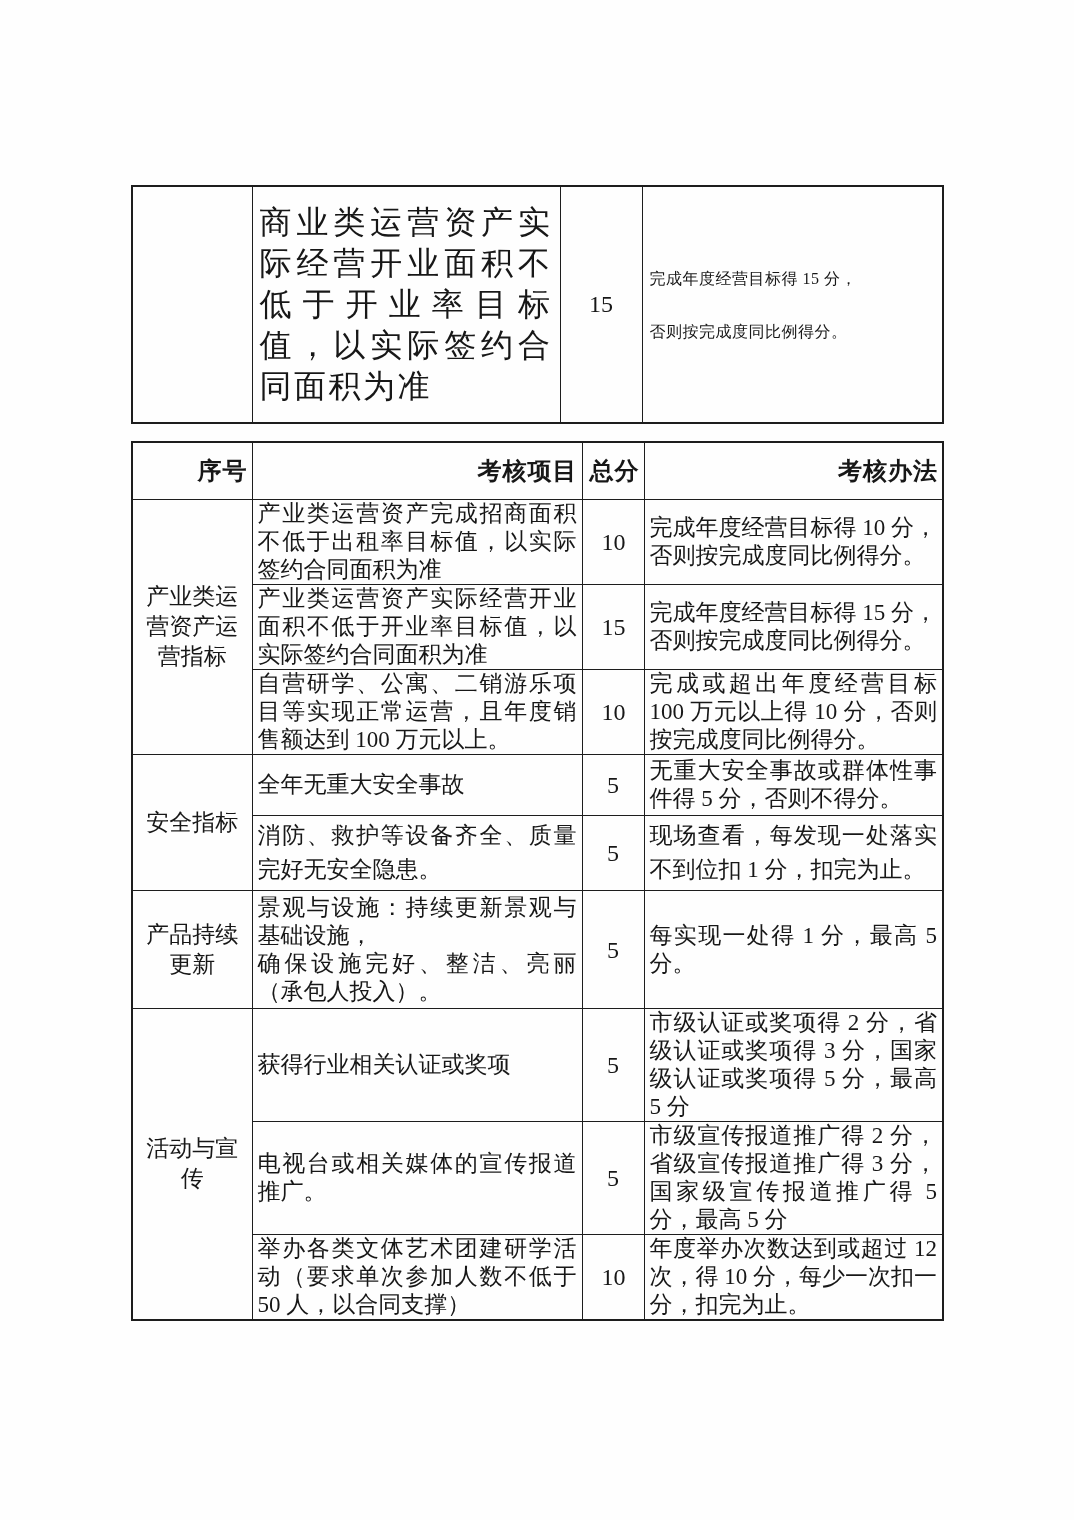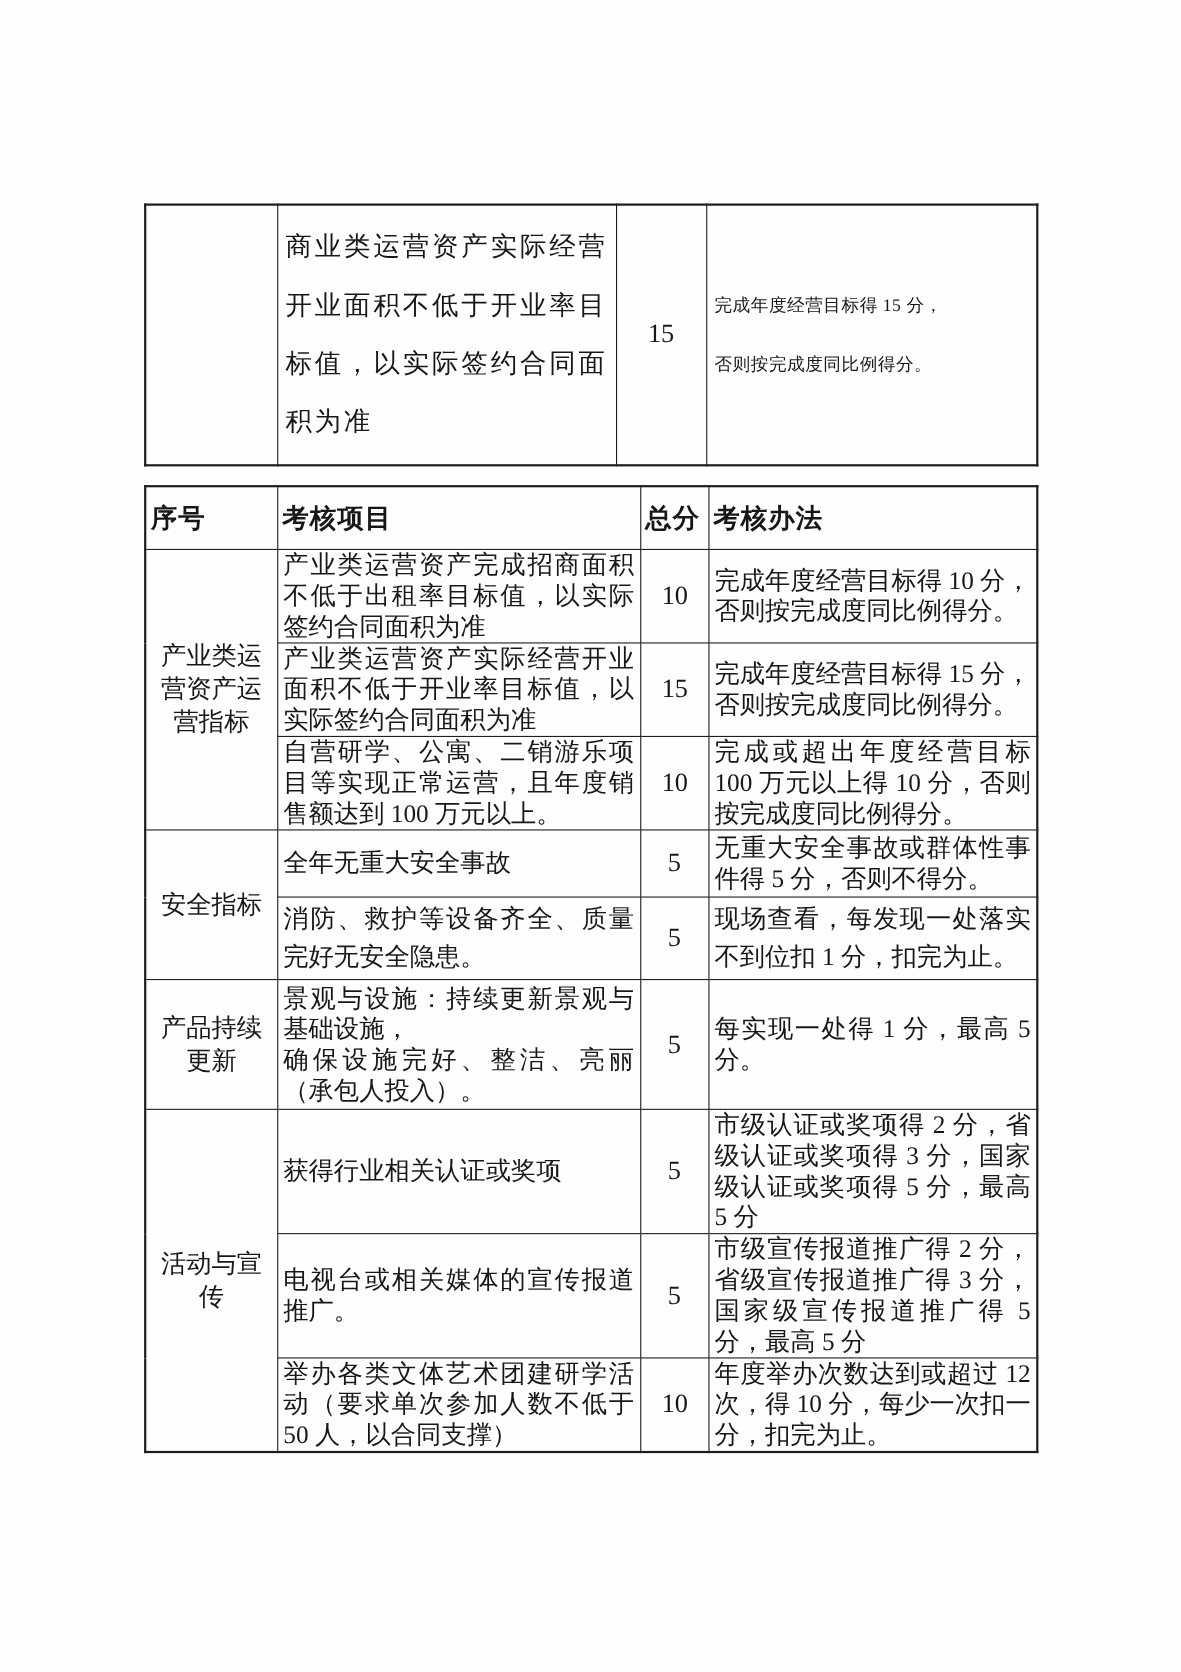--- a/index.html
+++ b/index.html
@@ -7,29 +7,29 @@
     position:relative; width:1074px; height:1520px; background:#fefefe;
     font-family:"Liberation Serif","DejaVu Serif",serif; color:#171717;
     overflow:hidden;
   }
   table { border-collapse:collapse; table-layout:fixed; position:absolute; border:2px solid #1d1d1d; }
   td,th { border:1.5px solid #1d1d1d; overflow:hidden; }
 
   
   .t1 { left:131px; top:185px; width:811px; }
   .t1 td { height:233px; vertical-align:middle; }
-  .t1 .c-item  { font-size:24px; line-height:53px; letter-spacing:2.5px; text-align:justify; padding:0 7px; }
+  .t1 .c-item  { font-size:32px; line-height:41px; letter-spacing:2.5px; text-align:justify; padding:0 7px; }
   .t1 .c-score { font-size:24px; text-align:center; }
   .t1 .c-method{ font-size:16px; line-height:53px; letter-spacing:0.5px; white-space:pre-line; padding:0 7px; }
 
   
   .t2 { left:131px; top:441px; width:811px; }
   .t2 th {
     font-family:"Liberation Sans","DejaVu Sans",sans-serif;
-    font-weight:700; font-size:24px; text-align:left; vertical-align:middle;
+    font-weight:700; font-size:24px; text-align:right; vertical-align:middle;
     letter-spacing:1px; padding:12px 4px;
   }
   .t2 td { font-size:23px; line-height:28px; vertical-align:middle; }
   .t2 .c-label  { text-align:center; line-height:30px; padding:0 4px; }
   .t2 .c-item   { text-align:justify; padding:0 5px;font-family:Liberation Serif, serif; }
   .t2 .c-method { text-align:justify; padding:0 5px; }
   .t2 .c-score  { text-align:center; font-size:24px; padding:0 19px; }
   .pre { white-space:pre-line; }
   .lh34 { line-height:34px !important; }
 

